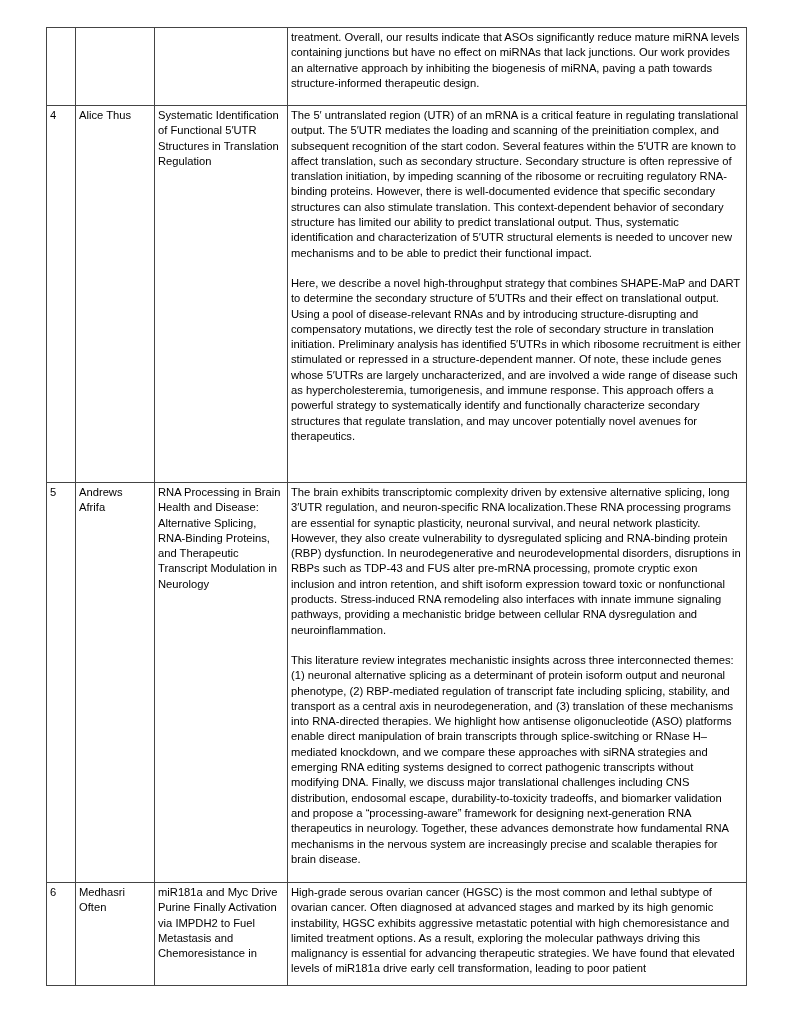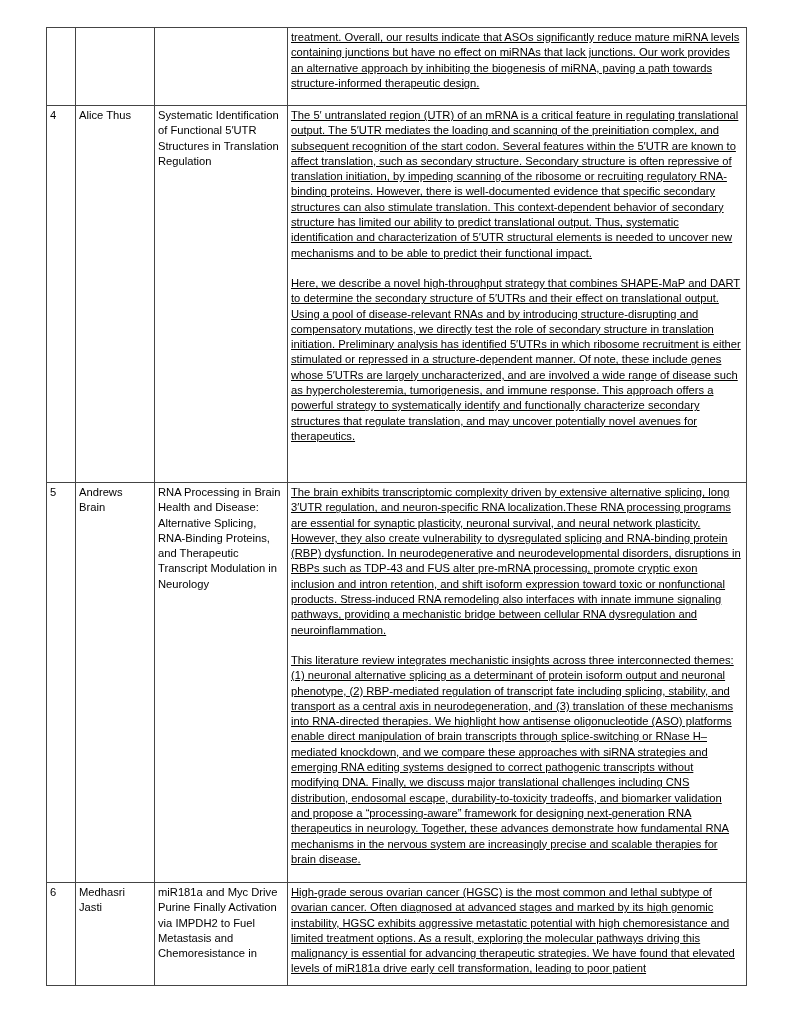--- a/index.html
+++ b/index.html
@@ -11,21 +11,21 @@
       font-size: 11.2px; line-height: 15.3px;
     }
     table.abstracts td {
       border: 1px solid #444; vertical-align: top;
       padding: 2px 3px 0 3px;
     }
     col.c-num { width: 29px; }
     col.c-name { width: 79px; }
     col.c-title { width: 133px; }
     col.c-abs { width: 459px; }
-    td.abs p { margin: 0 0 15px 0; text-decoration: underline; }
+    td.abs p { margin: 0 0 15px 0; }
     td.abs p:last-child { margin-bottom: 0; }
     tr.r0 td { height: 75px; }
     tr.r4 td { height: 371px; padding-bottom: 3px; }
     tr.r5 td { height: 397px; }
     tr.r6 td { height: 100px; }
     td.num { padding-left: 6px; }
   </style>
 </head>
 <body>
 
@@ -49,29 +49,29 @@
       <td class="num">4</td>
       <td>Alice Thus</td>
       <td>Systematic Identification of Functional 5′UTR Structures in Translation Regulation</td>
       <td class="abs">
         <p>The 5′ untranslated region (UTR) of an mRNA is a critical feature in regulating translational output. The 5′UTR mediates the loading and scanning of the preinitiation complex, and subsequent recognition of the start codon. Several features within the 5′UTR are known to affect translation, such as secondary structure. Secondary structure is often repressive of translation initiation, by impeding scanning of the ribosome or recruiting regulatory RNA-binding proteins. However, there is well-documented evidence that specific secondary structures can also stimulate translation. This context-dependent behavior of secondary structure has limited our ability to predict translational output. Thus, systematic identification and characterization of 5′UTR structural elements is needed to uncover new mechanisms and to be able to predict their functional impact.</p>
         <p>Here, we describe a novel high-throughput strategy that combines SHAPE-MaP and DART to determine the secondary structure of 5′UTRs and their effect on translational output. Using a pool of disease-relevant RNAs and by introducing structure-disrupting and compensatory mutations, we directly test the role of secondary structure in translation initiation. Preliminary analysis has identified 5′UTRs in which ribosome recruitment is either stimulated or repressed in a structure-dependent manner. Of note, these include genes whose 5′UTRs are largely uncharacterized, and are involved a wide range of disease such as hypercholesteremia, tumorigenesis, and immune response. This approach offers a powerful strategy to systematically identify and functionally characterize secondary structures that regulate translation, and may uncover potentially novel avenues for therapeutics.</p>
       </td>
     </tr>
     <tr class="r5">
       <td class="num">5</td>
-      <td>Andrews Brain</td>
+      <td>Andrews Afrifa</td>
       <td>RNA Processing in Brain Health and Disease: Alternative Splicing, RNA-Binding Proteins, and Therapeutic Transcript Modulation in Neurology</td>
       <td class="abs">
         <p>The brain exhibits transcriptomic complexity driven by extensive alternative splicing, long 3′UTR regulation, and neuron-specific RNA localization.These RNA processing programs are essential for synaptic plasticity, neuronal survival, and neural network plasticity. However, they also create vulnerability to dysregulated splicing and RNA-binding protein (RBP) dysfunction. In neurodegenerative and neurodevelopmental disorders, disruptions in RBPs such as TDP-43 and FUS alter pre-mRNA processing, promote cryptic exon inclusion and intron retention, and shift isoform expression toward toxic or nonfunctional products. Stress-induced RNA remodeling also interfaces with innate immune signaling pathways, providing a mechanistic bridge between cellular RNA dysregulation and neuroinflammation.</p>
         <p>This literature review integrates mechanistic insights across three interconnected themes: (1) neuronal alternative splicing as a determinant of protein isoform output and neuronal phenotype, (2) RBP-mediated regulation of transcript fate including splicing, stability, and transport as a central axis in neurodegeneration, and (3) translation of these mechanisms into RNA-directed therapies. We highlight how antisense oligonucleotide (ASO) platforms enable direct manipulation of brain transcripts through splice-switching or RNase H–mediated knockdown, and we compare these approaches with siRNA strategies and emerging RNA editing systems designed to correct pathogenic transcripts without modifying DNA. Finally, we discuss major translational challenges including CNS distribution, endosomal escape, durability-to-toxicity tradeoffs, and biomarker validation and propose a “processing-aware” framework for designing next-generation RNA therapeutics in neurology. Together, these advances demonstrate how fundamental RNA mechanisms in the nervous system are increasingly precise and scalable therapies for brain disease.</p>
       </td>
     </tr>
     <tr class="r6">
       <td class="num">6</td>
-      <td>Medhasri Jasti</td>
+      <td>Medhasri Often</td>
       <td>miR181a and Myc Drive Purine Finally Activation via IMPDH2 to Fuel Metastasis and Chemoresistance in</td>
       <td class="abs">
         <p>High-grade serous ovarian cancer (HGSC) is the most common and lethal subtype of ovarian cancer. Often diagnosed at advanced stages and marked by its high genomic instability, HGSC exhibits aggressive metastatic potential with high chemoresistance and limited treatment options. As a result, exploring the molecular pathways driving this malignancy is essential for advancing therapeutic strategies. We have found that elevated levels of miR181a drive early cell transformation, leading to poor patient</p>
       </td>
     </tr>
   </tbody>
 </table>
 
 </body></html>

